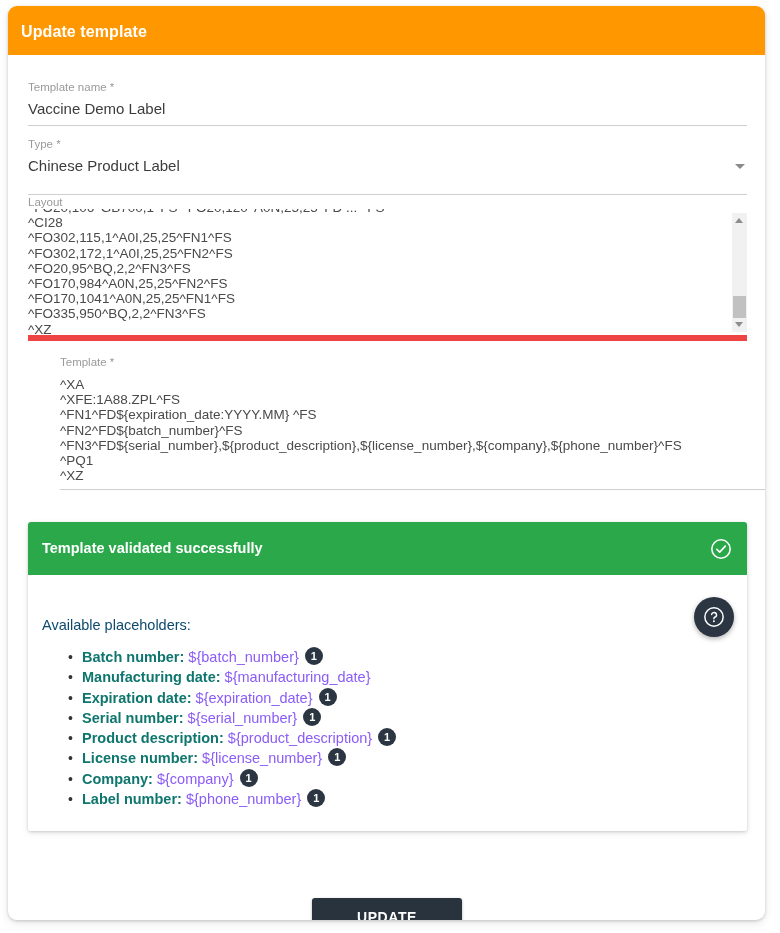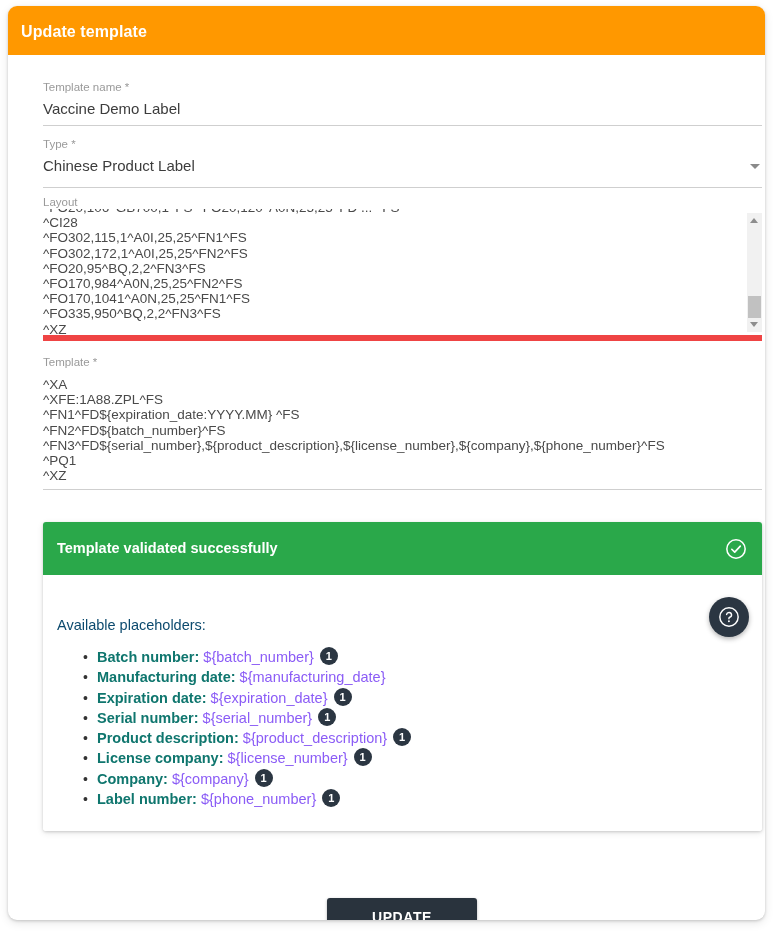--- a/index.html
+++ b/index.html
@@ -44,21 +44,21 @@
     top: 17px;
     font-size: 16px;
     font-weight: bold;
     color: #ffffff;
     letter-spacing: 0.1px;
   }
 
   
   .form-body {
     position: absolute;
-    left: 16px;
+    left: 1px;
     top: 49px;
     width: 704px;
     bottom: 0;
     background: #ffffff;
   }
 
   .field {
     position: absolute;
     left: 19px;
     width: 719px;
@@ -79,21 +79,21 @@
   .underline {
     border-bottom: 1px solid #cfcfcf;
   }
 
   
   #field-name  { top: 25px; }
   #field-name .inner { padding-bottom: 5px; }
 
   
   #field-type  { top: 82px; }
-  #field-type .inner { padding-bottom: 10px; position: relative; }
+  #field-type .inner { padding-bottom: 17px; position: relative; }
   .select-arrow {
     position: absolute;
     right: 2px;
     top: 13px;
     width: 0; height: 0;
     border-left: 5px solid transparent;
     border-right: 5px solid transparent;
     border-top: 5px solid #8a8a8a;
   }
 
@@ -137,21 +137,21 @@
   .sb-thumb {
     position: absolute;
     left: 1px;
     width: 13px;
     top: 83px;
     height: 22px;
     background: #c1c1c1;
   }
 
   
-  #field-template { top: 300px; }
+  #field-template { top: 300px; margin-left: 32px; }
   .ta-wrap-tpl {
     position: relative;
     height: 120px;
     overflow: hidden;
     border-bottom: 1px solid #cfcfcf;
   }
   #template-text { top: 8px; }
 
   
   .panel {
@@ -339,21 +339,21 @@
         </span>
       </div>
       <div class="panel-body">
         <p class="panel-intro">Available placeholders:</p>
         <ul class="ph-list" id="ph-list">
             <li><span class="ph-label">Batch number:</span> <span class="ph-token">${batch_number}</span><span class="badge">1</span></li>
             <li><span class="ph-label">Manufacturing date:</span> <span class="ph-token">${manufacturing_date}</span></li>
             <li><span class="ph-label">Expiration date:</span> <span class="ph-token">${expiration_date}</span><span class="badge">1</span></li>
             <li><span class="ph-label">Serial number:</span> <span class="ph-token">${serial_number}</span><span class="badge">1</span></li>
             <li><span class="ph-label">Product description:</span> <span class="ph-token">${product_description}</span><span class="badge">1</span></li>
-            <li><span class="ph-label">License company:</span> <span class="ph-token">${license_number}</span><span class="badge">1</span></li>
+            <li><span class="ph-label">License number:</span> <span class="ph-token">${license_number}</span><span class="badge">1</span></li>
             <li><span class="ph-label">Company:</span> <span class="ph-token">${company}</span><span class="badge">1</span></li>
             <li><span class="ph-label">Label number:</span> <span class="ph-token">${phone_number}</span><span class="badge">1</span></li>
           </ul>
         <div class="help-fab">
           <span>
             <svg width="22" height="22" viewBox="0 0 24 24">
               <circle cx="12" cy="12" r="10" fill="none" stroke="#ffffff" stroke-width="1.6"></circle>
               <path d="M9.4 9.2 a2.7 2.7 0 1 1 3.3 3.1 c-0.75 0.25 -0.8 0.9 -0.8 1.6" fill="none" stroke="#ffffff" stroke-width="1.6" stroke-linecap="round"></path>
               <circle cx="11.9" cy="16.7" r="1.05" fill="#ffffff"></circle>
             </svg>

